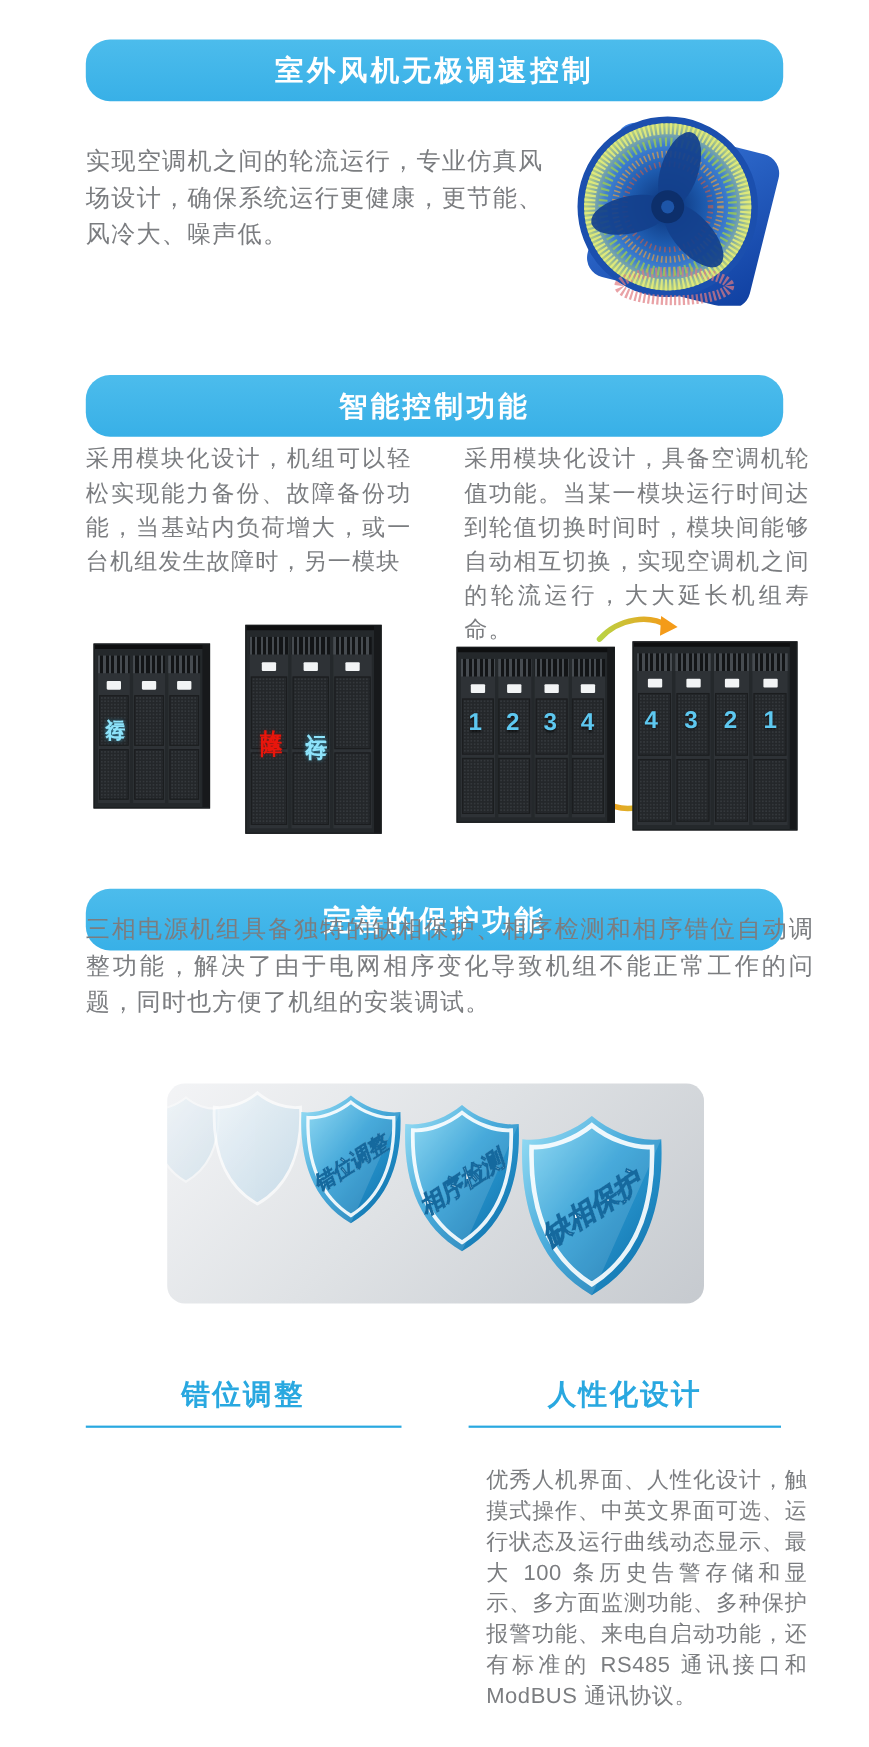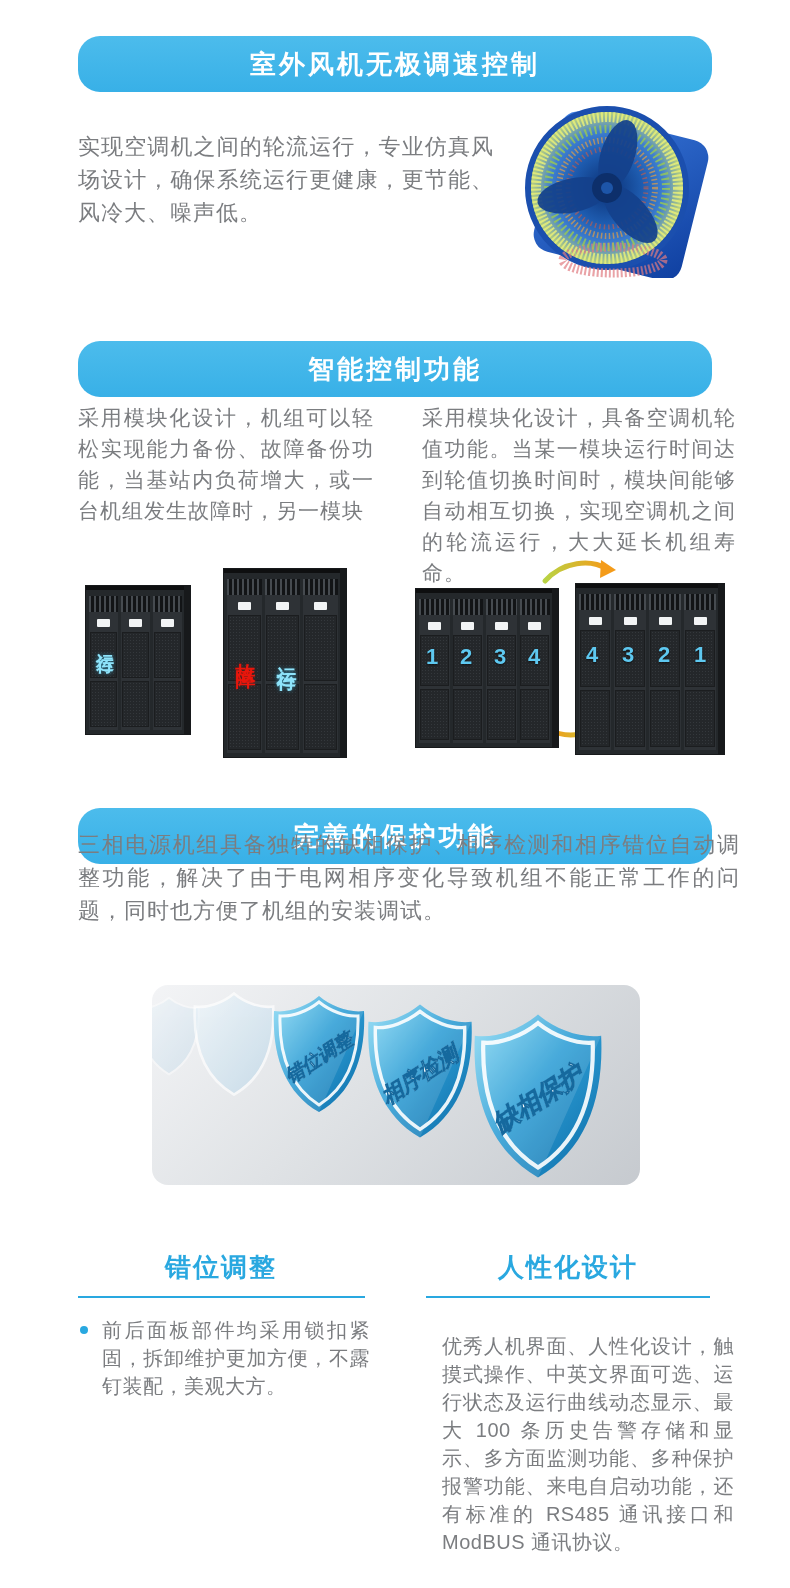--- a/index.html
+++ b/index.html
@@ -262,19 +262,18 @@
     <path d="M50 10 C61 19 77 25 89 24 C90 61 80 94 50 113 C20 94 10 61 11 24 C23 25 39 19 50 10 Z" fill="none" stroke="#ffffff" stroke-width="3" opacity="0.9"></path>
     <path d="M50 4 C63 15 81 21 95 19 L50 120 C15 100 3 62 5 19 C19 21 37 15 50 4 Z" fill="#ffffff" opacity="0.12"></path>
     <text x="50" y="70" text-anchor="middle" transform="rotate(-33 50 64)" font-size="18" font-weight="bold" font-style="italic" fill="#ffffff" stroke="#15699e" stroke-width="0.6">缺相保护</text>
   </svg>
 </div>
 
 <div class="abs sub-head" style="left:78px;top:1250px;width:286px">错位调整</div>
 <div class="abs head-rule" style="left:78px;top:1296px;width:287px"></div>
 
 <ul class="abs blt para-xs" style="left:78px;top:1316px;width:292px">
-  <li>前后面板部件均采用锁扣紧固，拆卸维护更加方便，不露钉装配，美观大方。</li>
 </ul>
 
 <div class="abs sub-head" style="left:426px;top:1250px;width:284px">人性化设计</div>
 <div class="abs head-rule" style="left:426px;top:1296px;width:284px"></div>
 
 <p class="abs para-xs" style="left:426px;top:1316px;width:292px;margin:16px">优秀人机界面、人性化设计，触摸式操作、中英文界面可选、运行状态及运行曲线动态显示、最大 100 条历史告警存储和显示、多方面监测功能、多种保护报警功能、来电自启动功能，还有标准的 RS485 通讯接口和 ModBUS 通讯协议。</p>
 
 </body></html>

